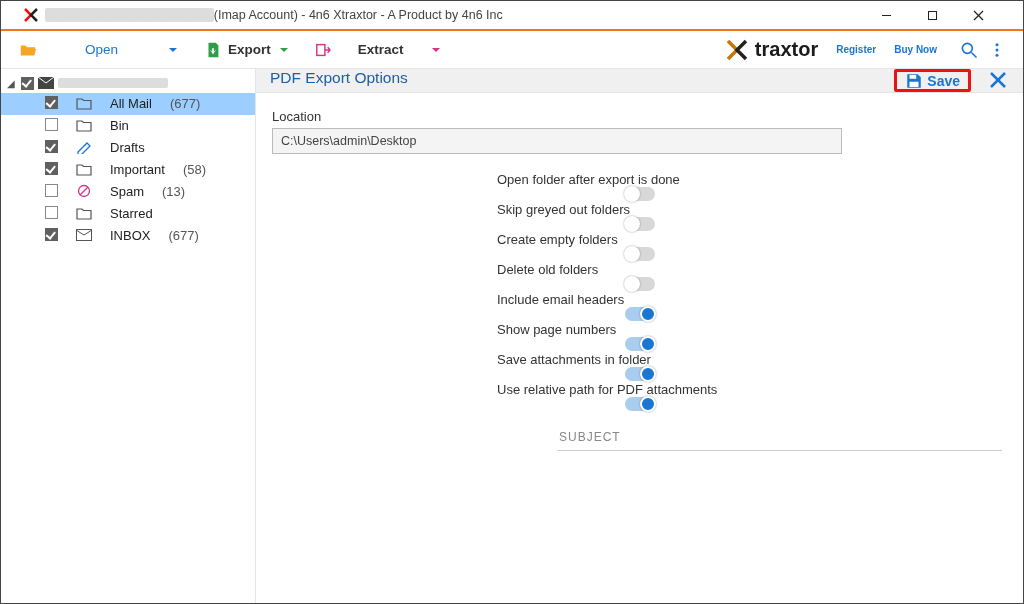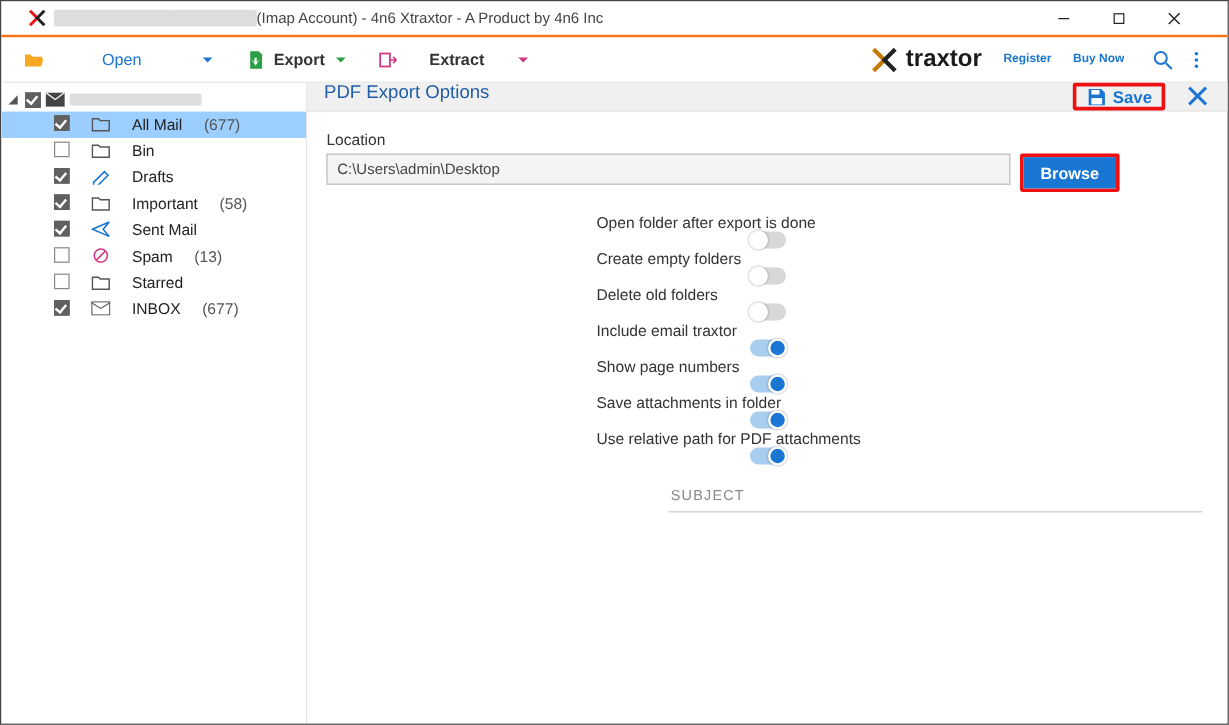--- a/index.html
+++ b/index.html
@@ -208,29 +208,20 @@
           <span class="checkbox checked"></span>
           <span class="folder-ic">
             <svg viewBox="0 0 16 14">
               <path d="M1 3h5l1.5 1.5H15V13H1z" fill="none" stroke="#555" stroke-width="1.2"></path>
             </svg>
           </span>
           <span class="item-label">Important</span>  
           <span class="item-count">(58)</span>
         </div>
         <div class="tree-item">
-          <span class="checkbox checked"></span>
-          <span class="folder-ic">
-            <svg viewBox="0 0 16 14">
-              <path d="M1 7l14-6-5 6 5 6z" fill="none" stroke="#1976d2" stroke-width="1.3"></path>
-            </svg>
-          </span>
-          <span class="item-label">Sent Mail</span>
-        </div>
-        <div class="tree-item">
           <span class="checkbox"></span>
           <span class="folder-ic">
             <svg viewBox="0 0 16 14">
               <circle cx="8" cy="7" r="5.5" fill="none" stroke="#d63384" stroke-width="1.3"></circle>
               <line x1="4" y1="11" x2="12" y2="3" stroke="#d63384" stroke-width="1.3"></line>
             </svg>
           </span>
           <span class="item-label">Spam</span>  
           <span class="item-count">(13)</span>
         </div>
@@ -270,45 +261,48 @@
       </div>
       <span class="close-x"><svg viewBox="0 0 22 22">
             <line x1="4" y1="4" x2="18" y2="18" stroke="#1976d2" stroke-width="2.5"></line>
             <line x1="18" y1="4" x2="4" y2="18" stroke="#1976d2" stroke-width="2.5"></line>
           </svg></span>
     </div>
     <div class="panel-body">
       <div class="field-label">Location</div>
       <div class="loc-row">
         <input class="loc-input" readonly="" value="C:\Users\admin\Desktop" style="">
-        <div class="browse-wrap">
-          <button class="browse-btn">Browse</button>
-        </div>
       </div>
       <div id="options-list">
           <div class="option-row">
             <div class="option-label">Open folder after export is done</div>
             <div class="toggle off">
               <div class="knob"></div>
             </div>
           </div>
           <div class="option-row">
+            <div class="option-label">Skip greyed out folders</div>
+            <div class="toggle off">
+              <div class="knob"></div>
+            </div>
+          </div>
+          <div class="option-row">
             <div class="option-label">Create empty folders</div>
             <div class="toggle off">
               <div class="knob"></div>
             </div>
           </div>
           <div class="option-row">
             <div class="option-label">Delete old folders</div>
             <div class="toggle off">
               <div class="knob"></div>
             </div>
           </div>
           <div class="option-row">
-            <div class="option-label">Include email traxtor</div>
+            <div class="option-label">Include email headers</div>
             <div class="toggle on">
               <div class="knob"></div>
             </div>
           </div>
           <div class="option-row">
             <div class="option-label">Show page numbers</div>
             <div class="toggle on">
               <div class="knob"></div>
             </div>
           </div>

